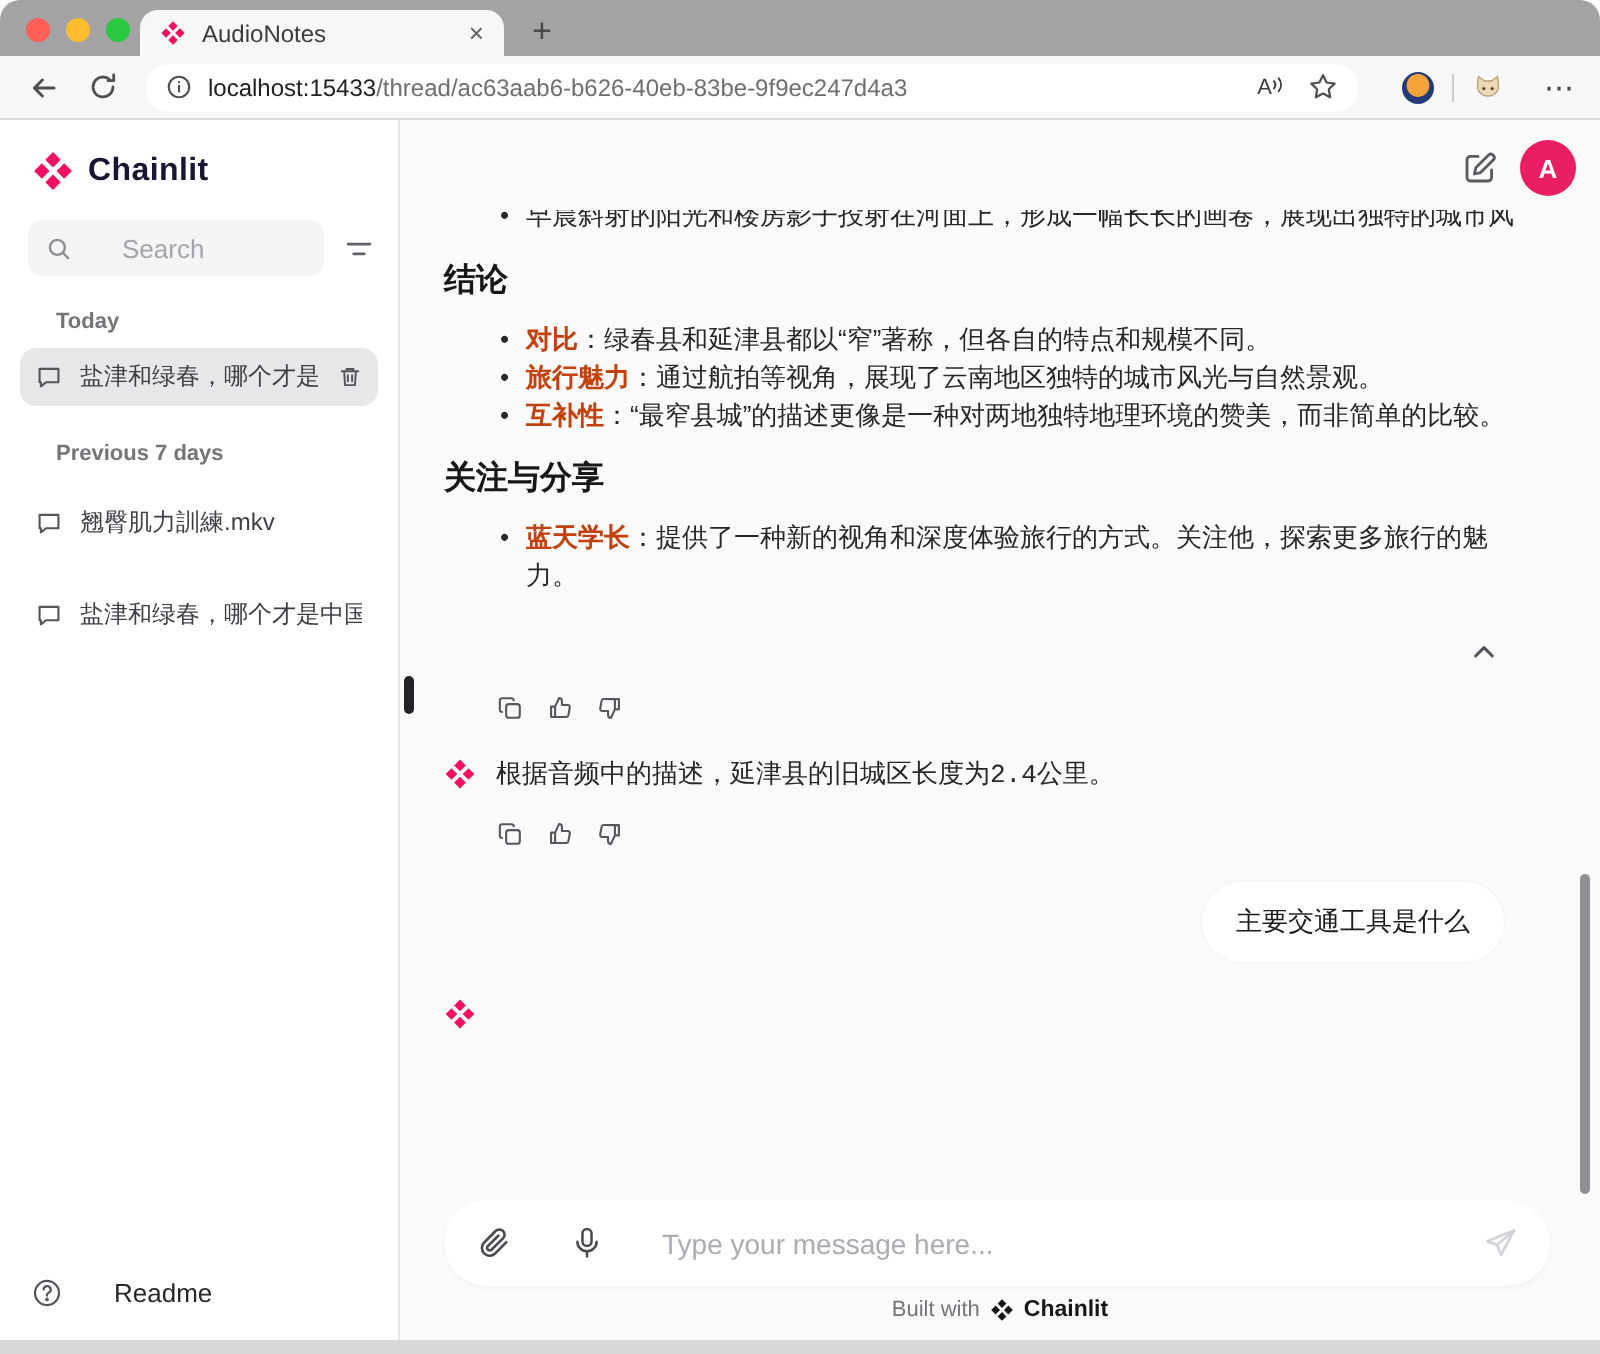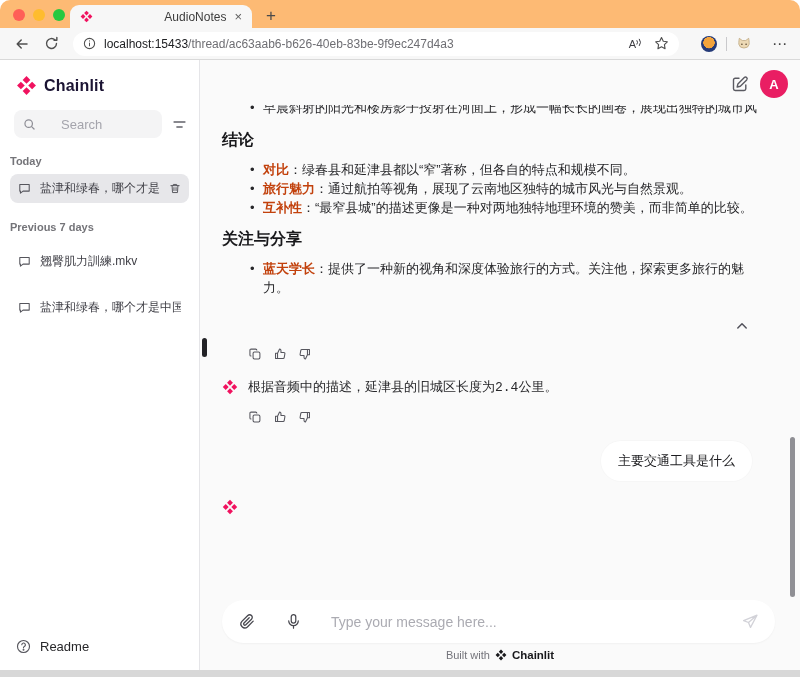--- a/index.html
+++ b/index.html
@@ -1,20 +1,20 @@
 <!DOCTYPE html>
 <html><head>
 <meta charset="utf-8">
 <style>
   * { margin:0; padding:0; box-sizing:border-box; }
   html,body { width:800px; height:677px; background:#fff; font-family:"Liberation Sans","DejaVu Sans",sans-serif; -webkit-font-smoothing:antialiased; }
   .window { position:relative; width:800px; height:677px; overflow:hidden; border-radius:10px 10px 0 0; background:#fafafa; }
 
   
-  .tabbar { position:relative; height:28px; background:#fdba74; display:flex; align-items:flex-end;text-align:right; }
+  .tabbar { position:relative; height:28px; background:#a3a3a3; display:flex; align-items:flex-end; }
   .traffic { position:absolute; left:13px; top:9px; display:flex; gap:8px; }
   .light { width:12px; height:12px; border-radius:50%; }
   .light.red{ background:#ff5f57; } .light.yellow{ background:#febc2e; } .light.green{ background:#28c840; }
   .tab { margin-left:70px; width:182px; height:23px; background:#f7f7f7; border-radius:9px 9px 0 0; display:flex; align-items:center; gap:8px; padding:0 10px; }
   .tab-title { flex:1; font-size:12px; color:#3c3c3c; white-space:nowrap; overflow:hidden; }
   .tab-close { font-size:13px; color:#5f5f5f; line-height:1; cursor:default; }
   .newtab { margin-left:14px; font-size:17px; color:#4a4a4a; line-height:1; padding-bottom:4px; }
   .toolbar { height:32px; background:#f7f7f7; border-bottom:1px solid #d9d9d9; display:flex; align-items:center; padding:0 12px 0 14px; gap:14px; }
   .nav-ic { color:#505050; display:flex; align-items:center; }
   .url-pill { flex:1; height:24px; background:#fff; border-radius:12px; display:flex; align-items:center; padding:0 10px; gap:8px; color:#5f6368; }
@@ -30,27 +30,27 @@
   
   .app { display:flex; height:610px; position:relative; background:#fafafa; }
   .sidebar { width:200px; background:#fff; border-right:1px solid #e5e5e8; display:flex; flex-direction:column; flex-shrink:0; }
   .brand { display:flex; align-items:center; gap:7px; padding:15px 16px 12px; }
   .brand-name { font-size:16px; font-weight:700; color:#1b1433; letter-spacing:.2px; }
   .search-row { display:flex; align-items:center; gap:10px; padding:0 12px 0 14px; margin-top:2px; }
   .search-box { flex:1; display:flex; align-items:center; gap:25px; background:#f4f4f5; border-radius:8px; height:28px; padding:0 9px; color:#8e8e96; }
   .search-box input { border:none; outline:none; background:transparent; width:100%; font-size:13px; color:#3f3f46; font-family:inherit; }
   .search-box input::placeholder { color:#a4a4ac; }
   .filter-btn { color:#62626a; display:flex; }
-  .side-label { font-size:11px; font-weight:700; color:#747479; margin:17px 10px 6px; }
+  .side-label { font-size:11px; font-weight:700; color:#747479; margin:17px 28px 6px; }
   .side-item { display:flex; align-items:center; gap:9px; margin:1px 10px; padding:6px 8px; border-radius:8px; font-size:12px; color:#3f3f46; }
   .side-item.active { background:#e7e7ea; }
   .side-item .ttl { flex:1; white-space:nowrap; overflow:hidden; }
   .side-item.spaced { margin-bottom:16px; }
   .side-ic { color:#55555c; display:flex; flex-shrink:0; }
-  .readme-row { margin-top:auto; display:flex; align-items:center; gap:9px; padding:14px 16px 16px; font-size:13px; color:#27272a; }
+  .readme-row { margin-top:auto; display:flex; align-items:center; gap:26px; padding:14px 16px 16px; font-size:13px; color:#27272a; }
 
   
   .main { flex:1; position:relative; background:#fafafa; overflow:hidden; }
   .main-header { position:absolute; top:10px; right:12px; display:flex; align-items:center; gap:11px; z-index:5; }
   .edit-btn { color:#5a5a61; display:flex; }
   .avatar { width:28px; height:28px; border-radius:50%; display:flex; align-items:center; justify-content:center; color:#fff; font-size:13px; font-weight:700; }
 
   .thread { position:absolute; top:0; left:0; right:16px; bottom:95px; padding:45px 24px 0 22px; overflow:hidden; font-size:13px; color:#27272a; }
   .clip-line { height:15px; overflow:hidden; }
   .clip-line .inner { margin-top:-7px; }

